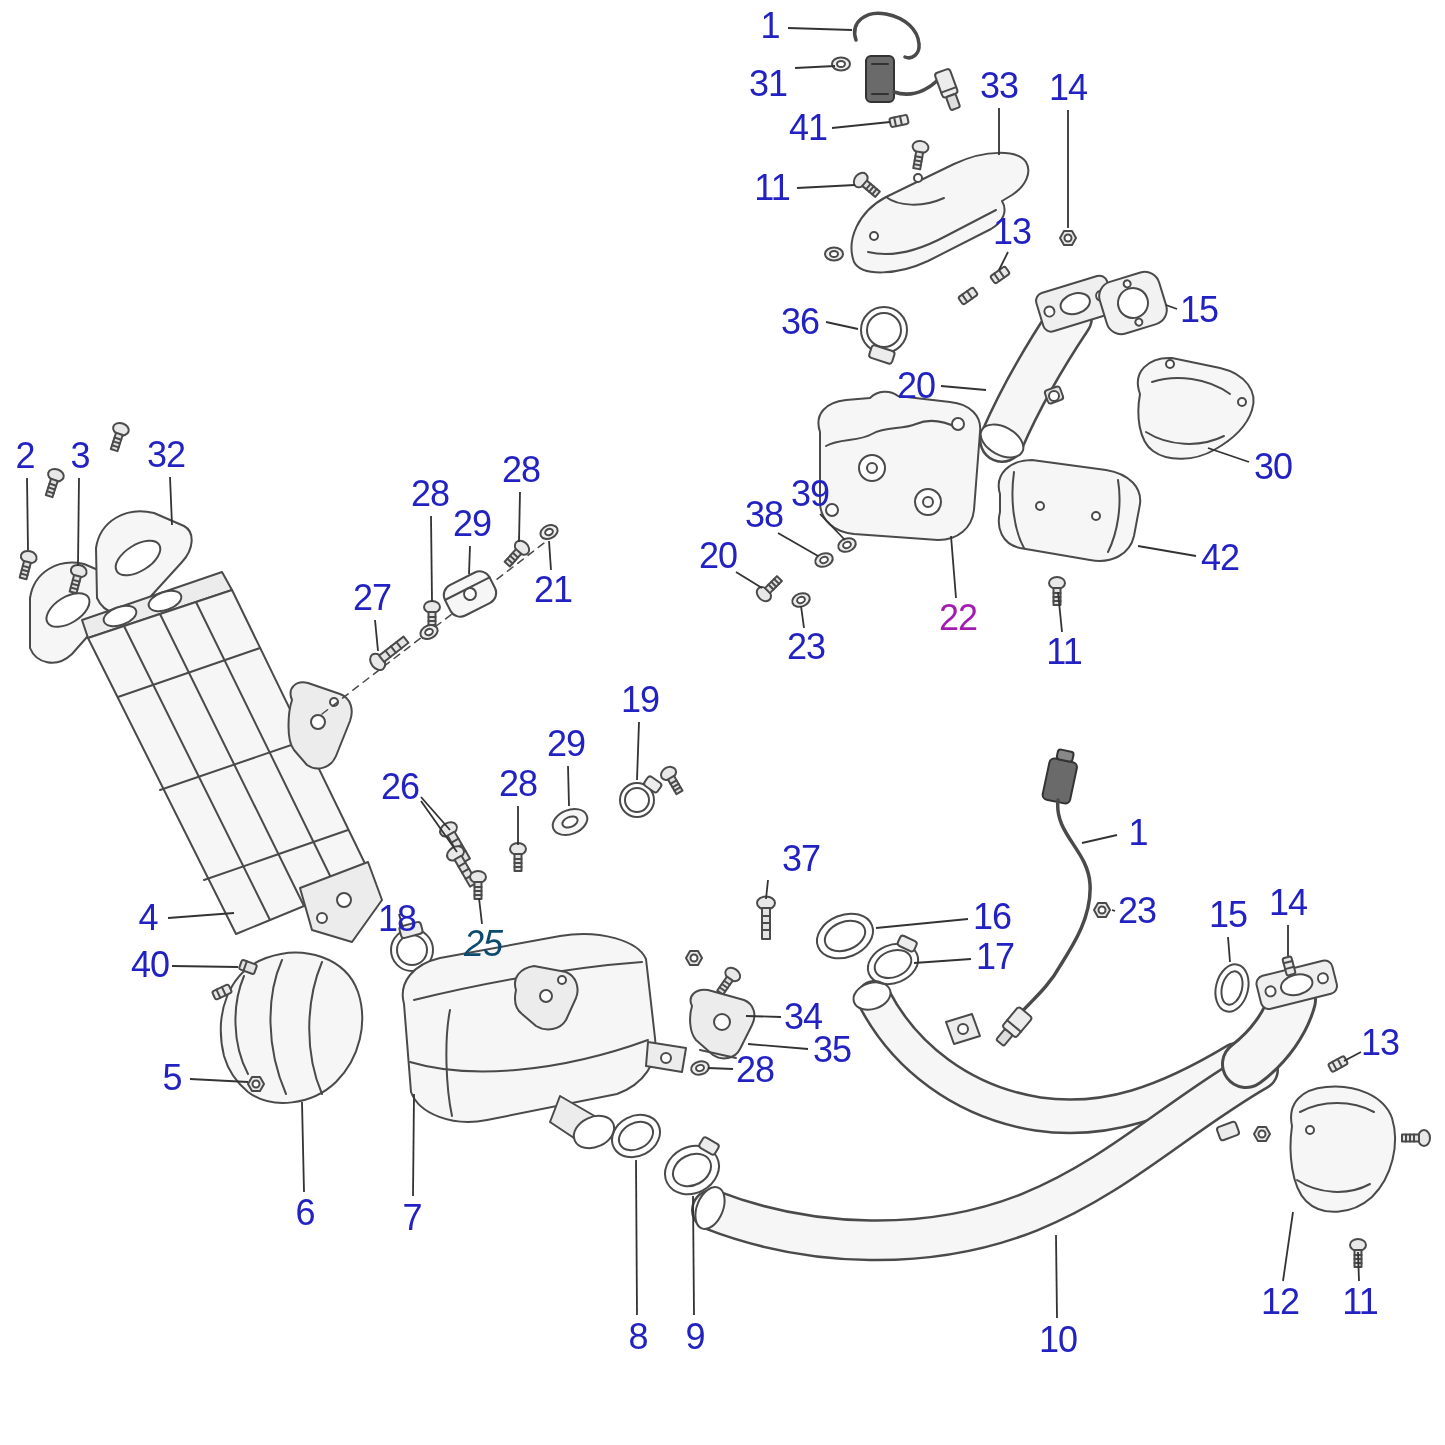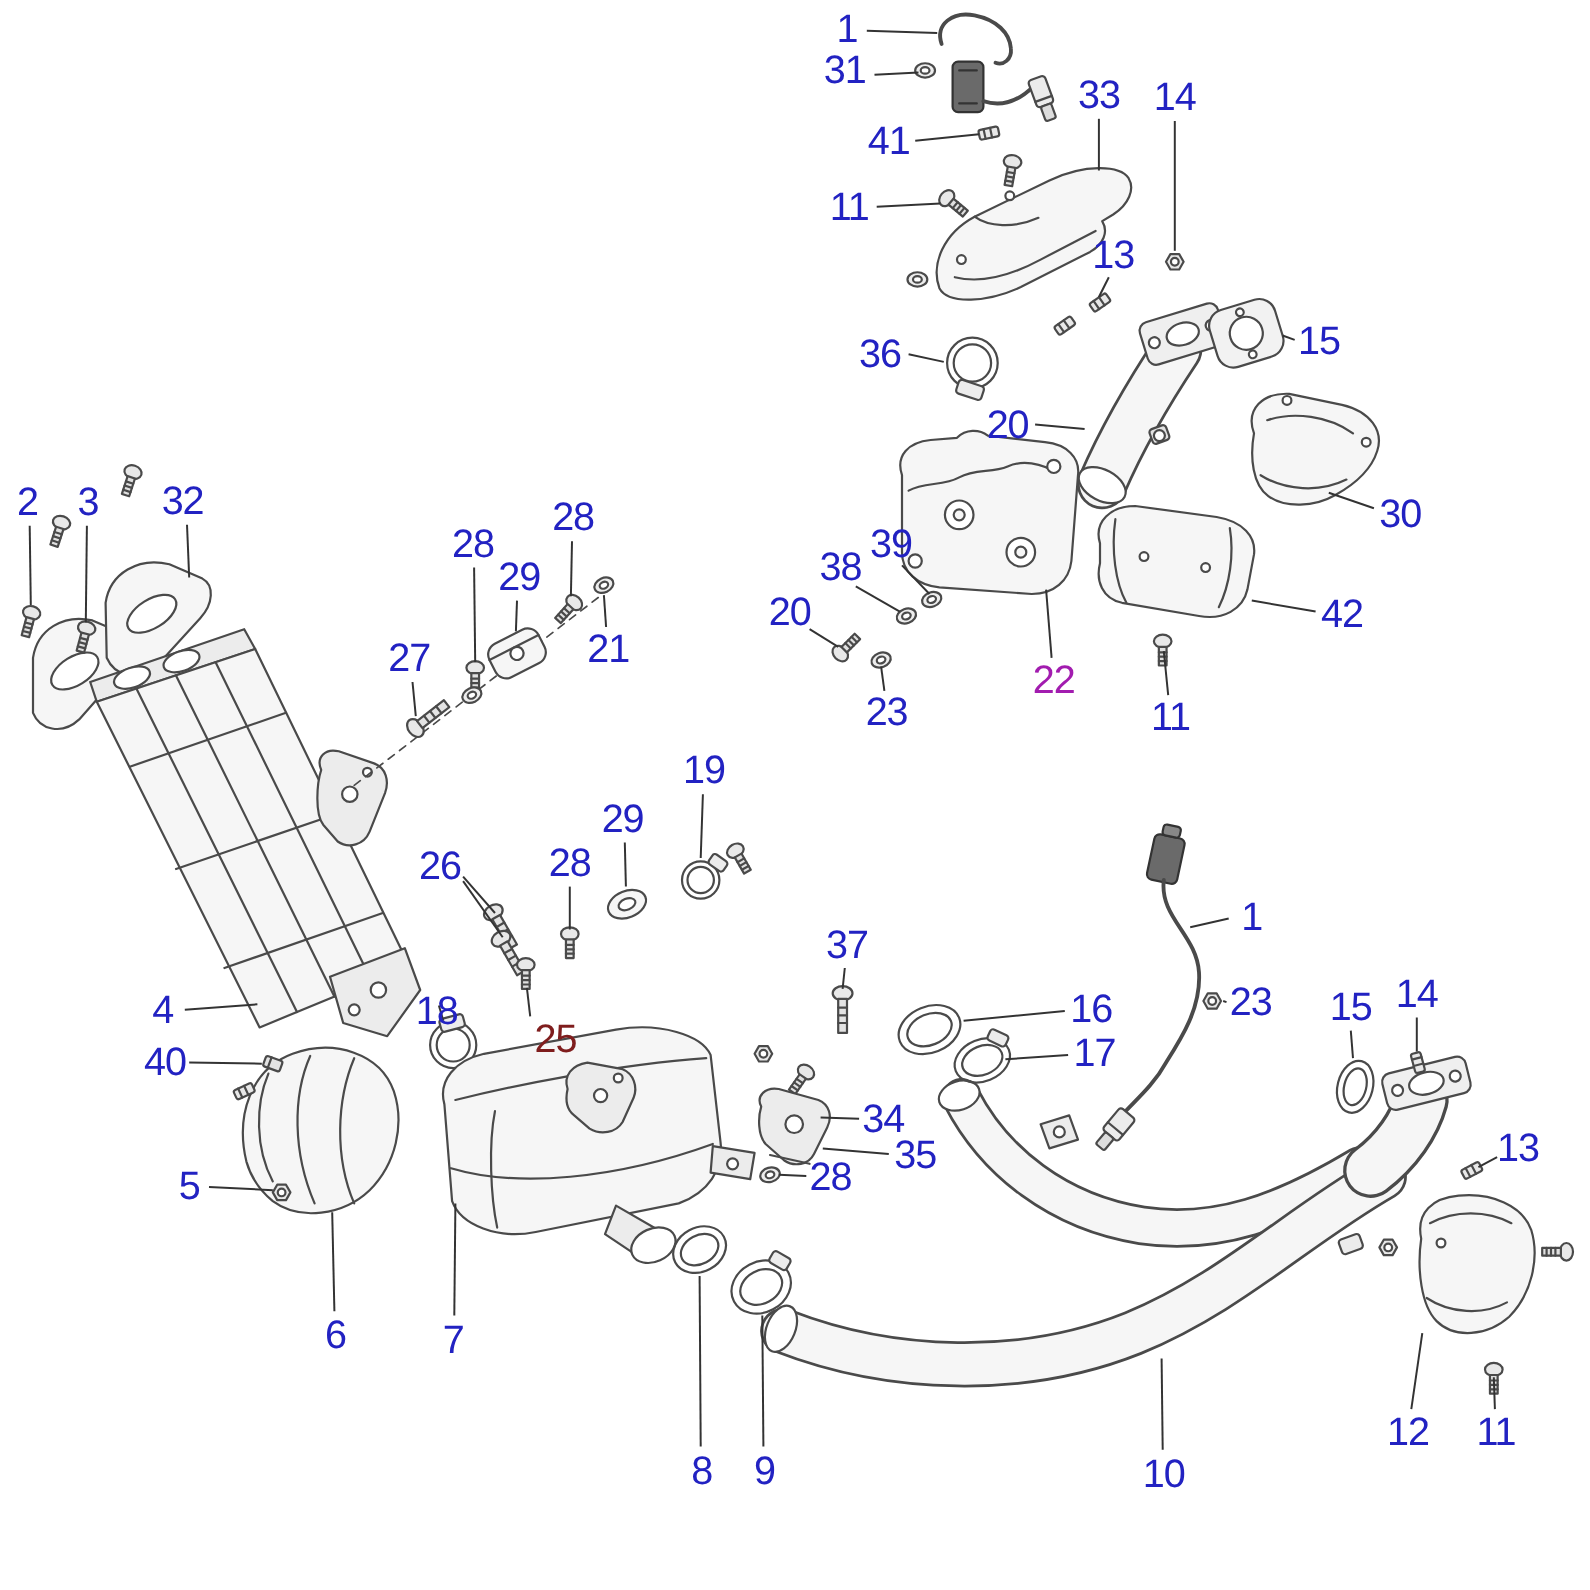--- a/index.html
+++ b/index.html
@@ -380,21 +380,21 @@
         <line x1="637" y1="1315" x2="636" y2="1160"></line>
         <line x1="694" y1="1315" x2="693" y2="1196"></line>
         <line x1="1057" y1="1318" x2="1056" y2="1235"></line>
         <line x1="1283" y1="1281" x2="1293" y2="1212"></line>
         <line x1="1359" y1="1281" x2="1358" y2="1252"></line>
       </g>
 </svg>
 
 <div id="callout-layer">
       <div class="callout" style="left: 770px; top: 26px; color: rgb(34, 34, 194);">1</div>
-      <div class="callout" style="left: 768px; top: 63px; color: rgb(34, 34, 194);">31</div>
+      <div class="callout" style="left: 768px; top: 84px; color: rgb(34, 34, 194);">31</div>
       <div class="callout" style="left: 808px; top: 128px; color: rgb(34, 34, 194);">41</div>
       <div class="callout" style="left: 999px; top: 86px; color: rgb(34, 34, 194);">33</div>
       <div class="callout" style="left: 1068px; top: 88px; color: rgb(34, 34, 194);">14</div>
       <div class="callout" style="left: 772px; top: 188px; color: rgb(34, 34, 194);">11</div>
       <div class="callout" style="left: 1012px; top: 232px; color: rgb(34, 34, 194);">13</div>
       <div class="callout" style="left: 800px; top: 322px; color: rgb(34, 34, 194);">36</div>
       <div class="callout" style="left: 1199px; top: 310px; color: rgb(34, 34, 194);">15</div>
       <div class="callout" style="left: 916px; top: 386px; color: rgb(34, 34, 194);">20</div>
       <div class="callout" style="left: 1273px; top: 467px; color: rgb(34, 34, 194);">30</div>
       <div class="callout" style="left: 810px; top: 494px; color: rgb(34, 34, 194);">39</div>
@@ -410,30 +410,30 @@
       <div class="callout" style="left: 430px; top: 494px; color: rgb(34, 34, 194);">28</div>
       <div class="callout" style="left: 521px; top: 470px; color: rgb(34, 34, 194);">28</div>
       <div class="callout" style="left: 472px; top: 524px; color: rgb(34, 34, 194);">29</div>
       <div class="callout" style="left: 553px; top: 590px; color: rgb(34, 34, 194);">21</div>
       <div class="callout" style="left: 372px; top: 598px; color: rgb(34, 34, 194);">27</div>
       <div class="callout" style="left: 640px; top: 700px; color: rgb(34, 34, 194);">19</div>
       <div class="callout" style="left: 566px; top: 744px; color: rgb(34, 34, 194);">29</div>
       <div class="callout" style="left: 400px; top: 787px; color: rgb(34, 34, 194);">26</div>
       <div class="callout" style="left: 518px; top: 784px; color: rgb(34, 34, 194);">28</div>
       <div class="callout" style="left: 1138px; top: 833px; color: rgb(34, 34, 194);">1</div>
-      <div class="callout" style="left: 770px; top: 859px; color: rgb(34, 34, 194);">37</div>
+      <div class="callout" style="left: 801px; top: 859px; color: rgb(34, 34, 194);">37</div>
       <div class="callout" style="left: 397px; top: 919px; color: rgb(34, 34, 194);">18</div>
       <div class="callout" style="left: 1137px; top: 911px; color: rgb(34, 34, 194);">23</div>
       <div class="callout" style="left: 1228px; top: 915px; color: rgb(34, 34, 194);">15</div>
       <div class="callout" style="left: 1288px; top: 903px; color: rgb(34, 34, 194);">14</div>
       <div class="callout" style="left: 148px; top: 918px; color: rgb(34, 34, 194);">4</div>
       <div class="callout" style="left: 992px; top: 917px; color: rgb(34, 34, 194);">16</div>
       <div class="callout" style="left: 995px; top: 957px; color: rgb(34, 34, 194);">17</div>
       <div class="callout" style="left: 150px; top: 965px; color: rgb(34, 34, 194);">40</div>
-      <div class="callout" style="left: 505px; top: 944px; color: #7f1d1d;">25</div>
+      <div class="callout" style="left: 483px; top: 944px; color: #0c4a6e; font-style: italic;">25</div>
       <div class="callout" style="left: 803px; top: 1017px; color: rgb(34, 34, 194);">34</div>
       <div class="callout" style="left: 832px; top: 1050px; color: rgb(34, 34, 194);">35</div>
       <div class="callout" style="left: 755px; top: 1070px; color: rgb(34, 34, 194);">28</div>
       <div class="callout" style="left: 172px; top: 1078px; color: rgb(34, 34, 194);">5</div>
       <div class="callout" style="left: 1380px; top: 1043px; color: rgb(34, 34, 194);">13</div>
       <div class="callout" style="left: 305px; top: 1213px; color: rgb(34, 34, 194);">6</div>
       <div class="callout" style="left: 412px; top: 1218px; color: rgb(34, 34, 194);">7</div>
       <div class="callout" style="left: 638px; top: 1337px; color: rgb(34, 34, 194);">8</div>
       <div class="callout" style="left: 695px; top: 1337px; color: rgb(34, 34, 194);">9</div>
       <div class="callout" style="left: 1058px; top: 1340px; color: rgb(34, 34, 194);">10</div>

